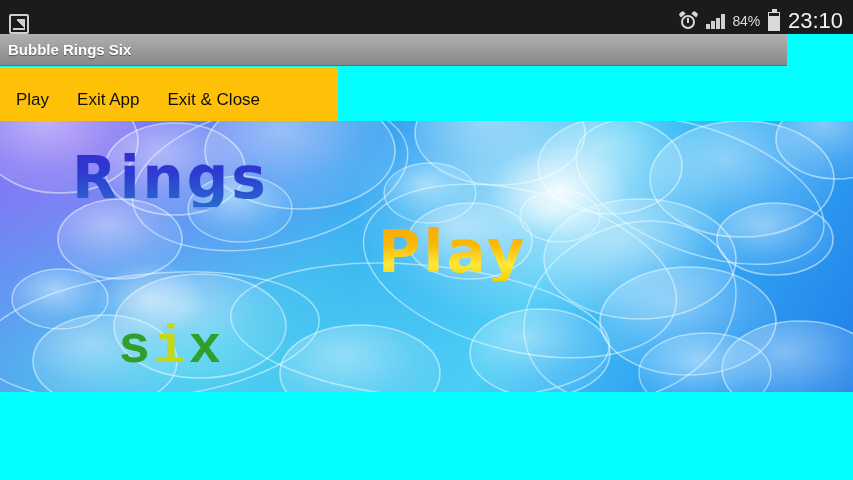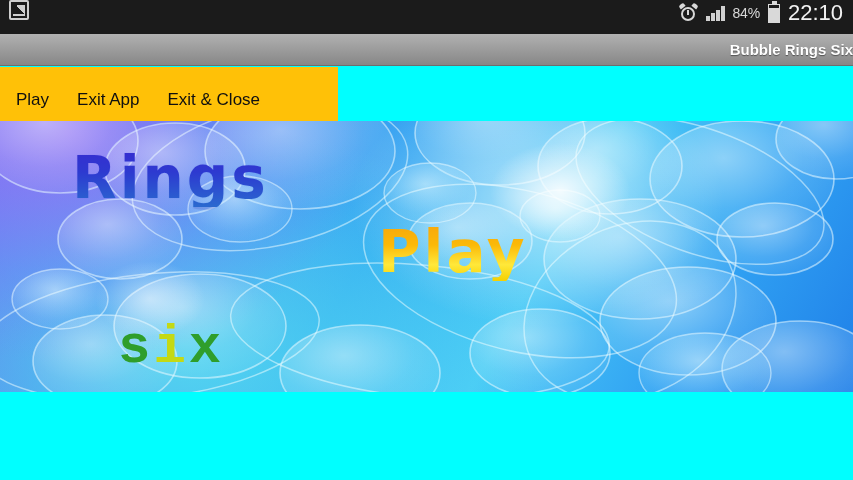--- a/index.html
+++ b/index.html
@@ -19,21 +19,21 @@
   }
 
   
   .statusbar {
     position: absolute;
     left: 0; top: 0;
     width: 853px;
     height: 34px;
     background: #1b1b1b;
     display: flex;
-    align-items: flex-start;
+    align-items: flex-end;
     box-sizing: border-box;
     padding: 0 10px 0 9px;
   }
   .sb-left { display: flex; align-items: center; gap: 6px; }
   .sb-right {
     margin-left: auto;
     display: flex;
     align-items: center;
     gap: 8px;
   }
@@ -107,28 +107,27 @@
   .clock {
     color: #f2f2f2;
     font-size: 22px;
     letter-spacing: 0px;
   }
 
   
   .titlebar {
     position: absolute;
     left: 0; top: 34px;
-    width: 853px;
+    width: 787px;
     height: 32px;
     background: linear-gradient(to bottom, #b1b1b1 0%, #a0a0a0 40%, #878787 100%);
     border-bottom: 1px solid #6e6e6e;
     box-sizing: border-box;
     display: flex;
     align-items: center;
-    justify-content: flex-end;
   }
   .titlebar .title {
     color: #ffffff;
     font-size: 15px;
     font-weight: bold;
     padding-left: 8px;
     text-shadow: 0 1px 1px rgba(0,0,0,0.45);
   }
 
   
@@ -235,21 +234,21 @@
           <span class="hand"></span>
       </span>
       <span class="signal">
         <i></i>
           <i></i>
           <i></i>
           <i></i>
       </span>
       <span class="batt-pct">84%</span>
       <span class="batt-icon"></span>
-      <span class="clock">22:10</span>
+      <span class="clock">23:10</span>
     </div>
   </div>
 
   <div class="titlebar">
     <span class="title">Bubble Rings Six</span>
   </div>
 
   <div class="menubar-right-fill"></div>
 
   <div class="menubar">

